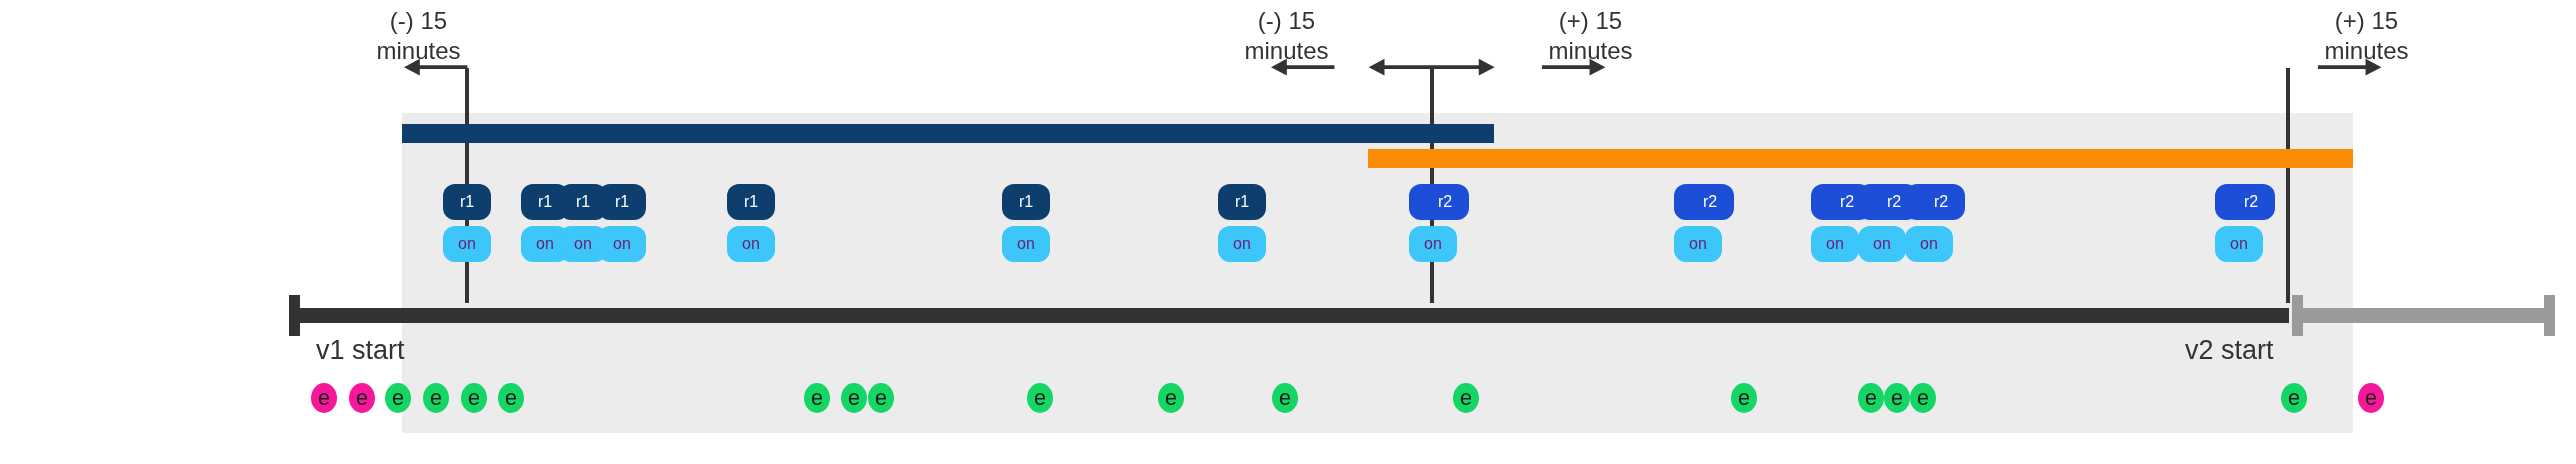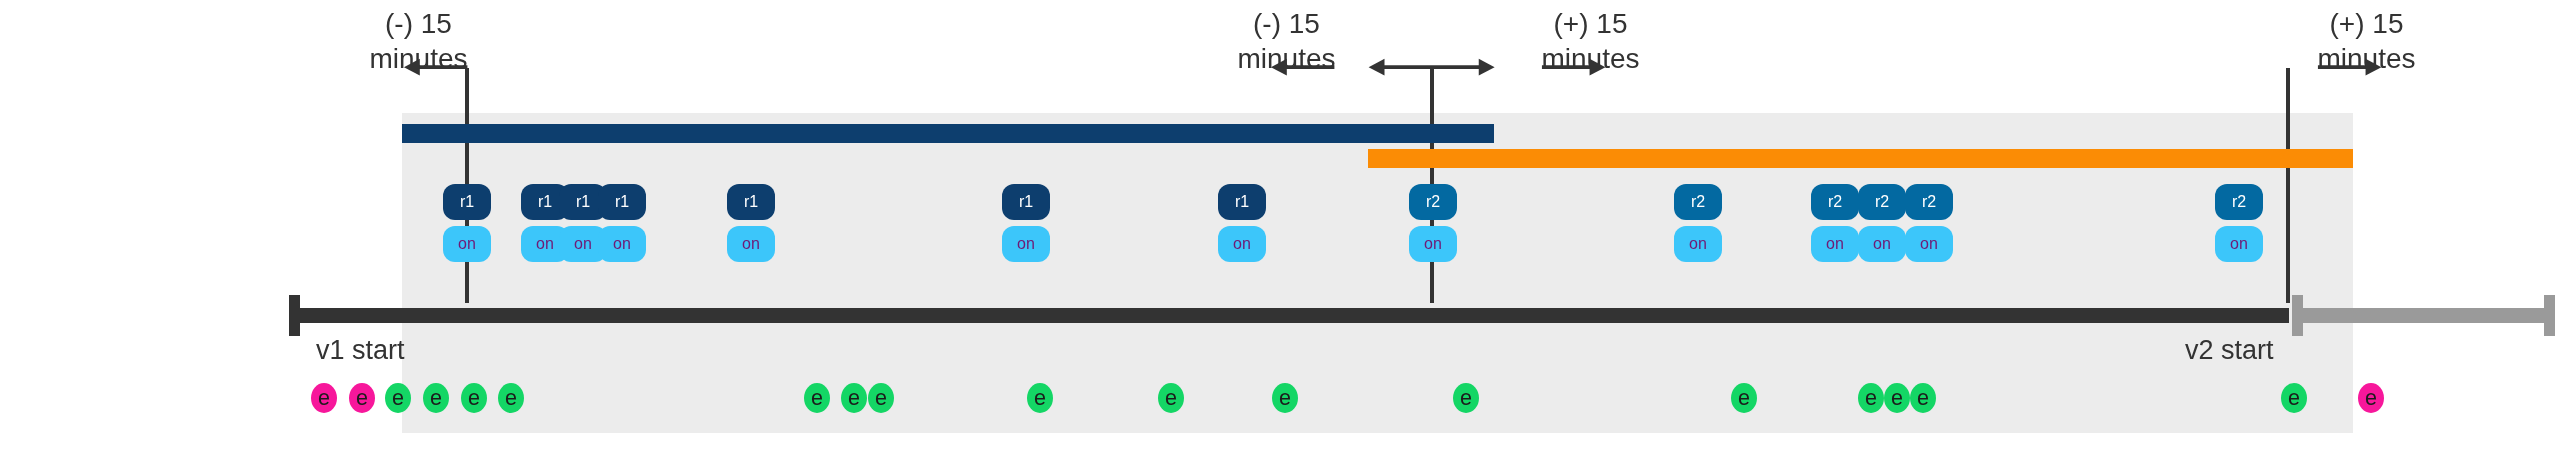--- a/index.html
+++ b/index.html
@@ -14,21 +14,21 @@
   .band{position:absolute;background:#ececec;}
 
   
   .row-label{
     position:absolute;font-size:27px;font-weight:400;color:#333333;
     white-space:nowrap;letter-spacing:0.1px;
   }
 
   
   .annot{
-    position:absolute;font-size:28px;font-weight:500;color:#333333;
+    position:absolute;font-size:24px;font-weight:500;color:#333333;
     text-align:center;line-height:1.28;white-space:nowrap;
   }
   .annot span{display:block;}
 
   
   .bar{position:absolute;height:19px;}
   .bar.navy{background:#0d3e6e;}
   .bar.orange{background:#fb8c05;}
 
   
@@ -46,21 +46,21 @@
     position:absolute;font-size:27px;color:#333333;white-space:nowrap;
   }
 
   
   .chip{
     position:absolute;width:48px;height:36px;display:flex;
     align-items:center;justify-content:center;
     font-size:16px;font-weight:500;line-height:1;border-radius:12px;
   }
   .chip.r1{background:#0d3e6e;color:#ffffff;}
-  .chip.r2{background:#0369a1;color:#ffffff;}
+  .chip.r2{background:#1d4ed8;color:#ffffff;padding-left:12px;}
   .chip.on{background:#3cc6fa;color:#701a75;}
 
   
   .dot{
     position:absolute;width:26px;height:30px;border-radius:50%;
     display:flex;align-items:center;justify-content:center;
     font-size:21.6px;color:#1b1b1b;line-height:1;
   }
   .dot.green{background:#14d665;}
   .dot.magenta{background:#f7179b;}

